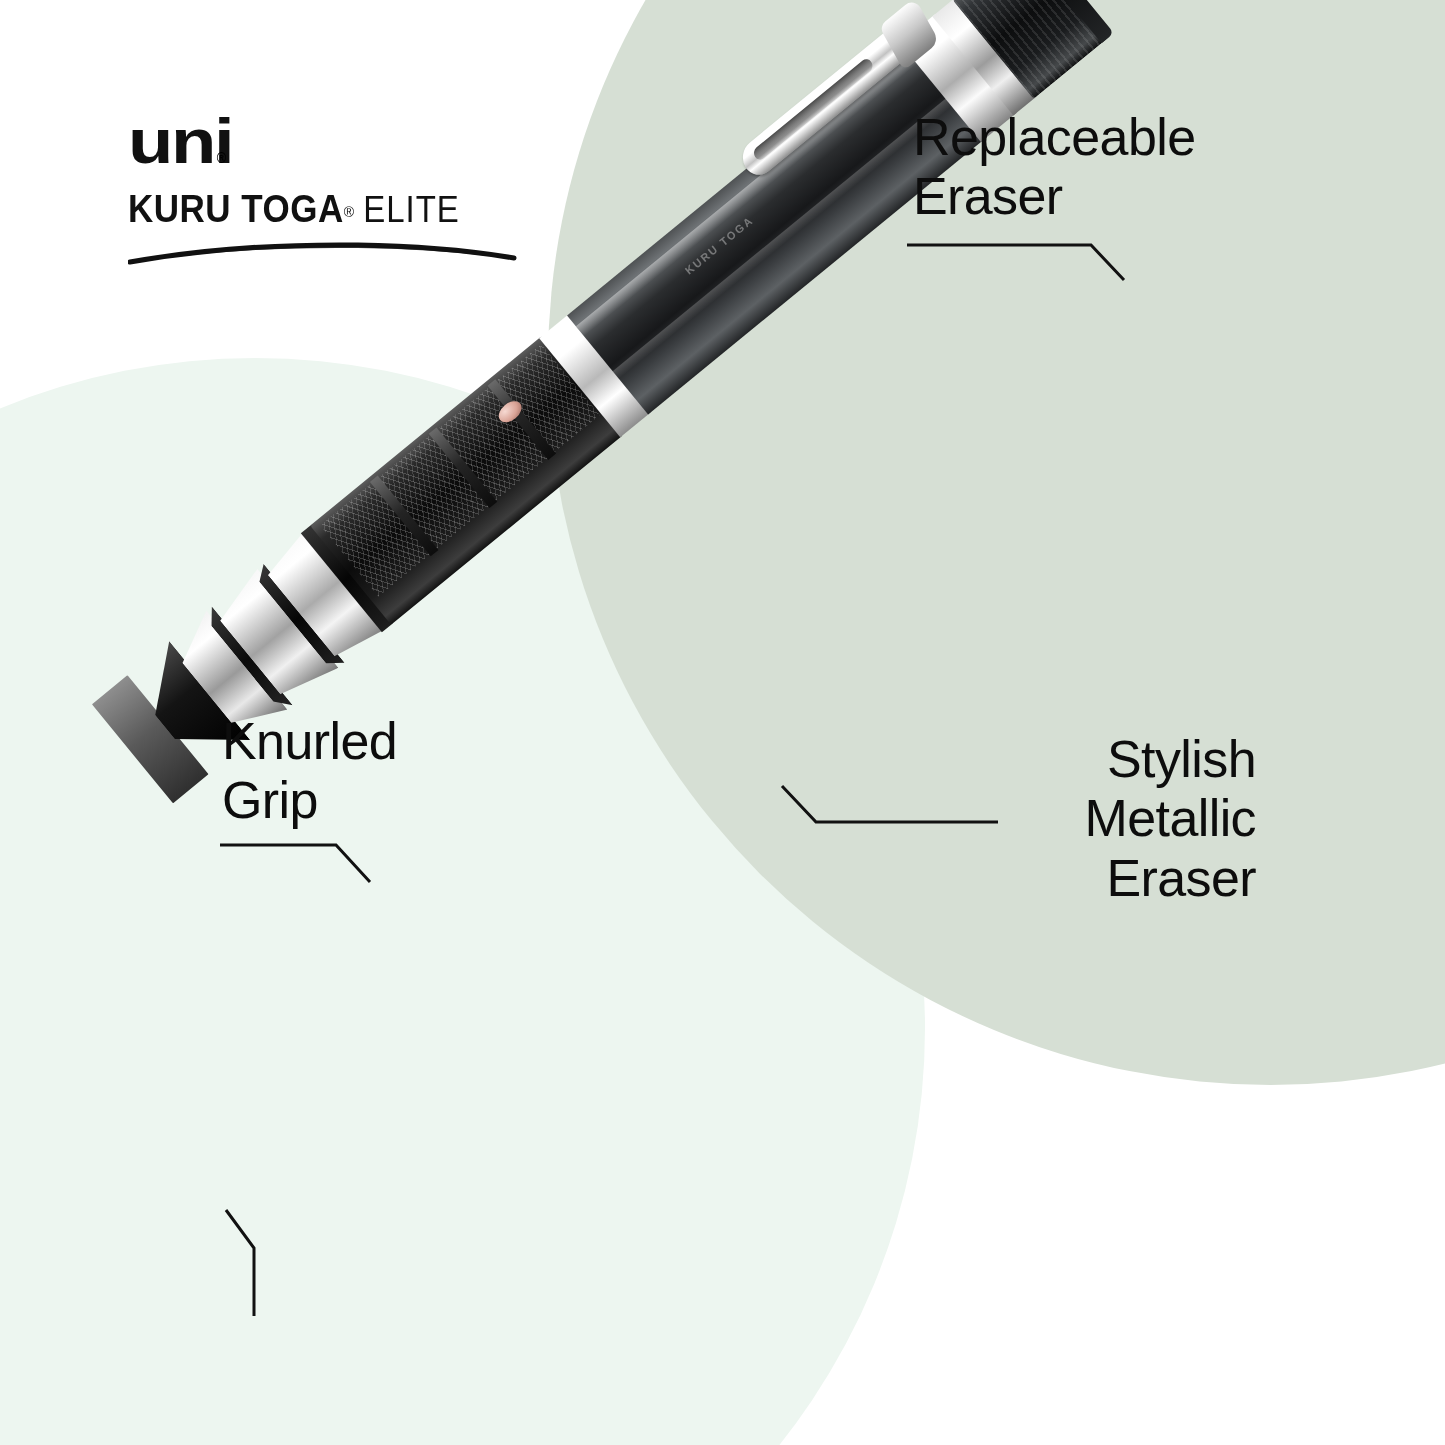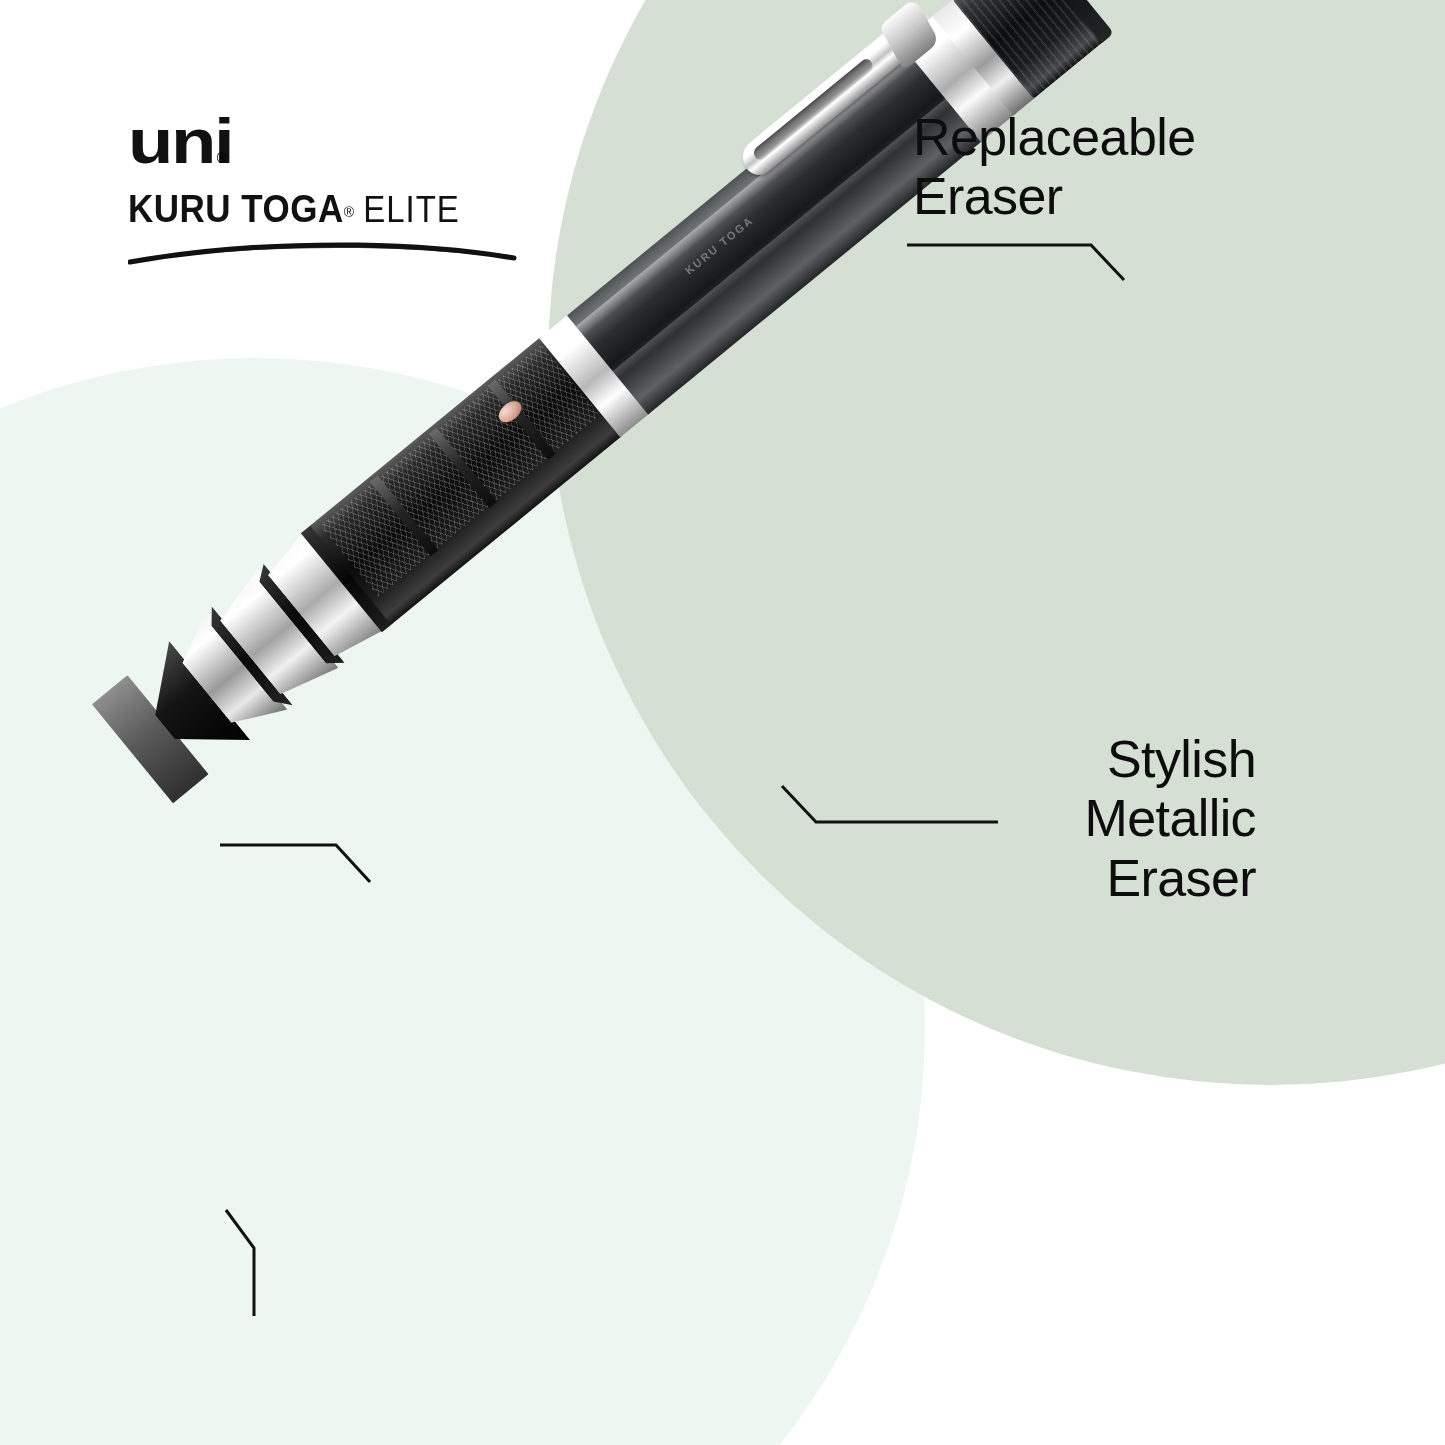--- a/index.html
+++ b/index.html
@@ -300,20 +300,24 @@
   </div>
 
   <div class="callout" id="callout-eraser">
     <div class="callout-text">Replaceable
 Eraser</div>
   </div>
   <svg class="leader" style="left:905px;top:228px;" width="230" height="70" viewBox="0 0 230 70">
     <path d="M2 17 H186 L219 52"></path>
   </svg>
 
+  <div class="callout" id="callout-knurled">
+    <div class="callout-text">Knurled
+Grip</div>
+  </div>
   <svg class="leader" style="left:218px;top:830px;" width="180" height="80" viewBox="0 0 180 80">
     <path d="M2 15 H118 L152 52"></path>
   </svg>
 
   <div class="callout" id="callout-metallic">
     <div class="callout-text">Stylish
 Metallic
 Eraser</div>
   </div>
   <svg class="leader" style="left:780px;top:778px;" width="220" height="80" viewBox="0 0 220 80">

